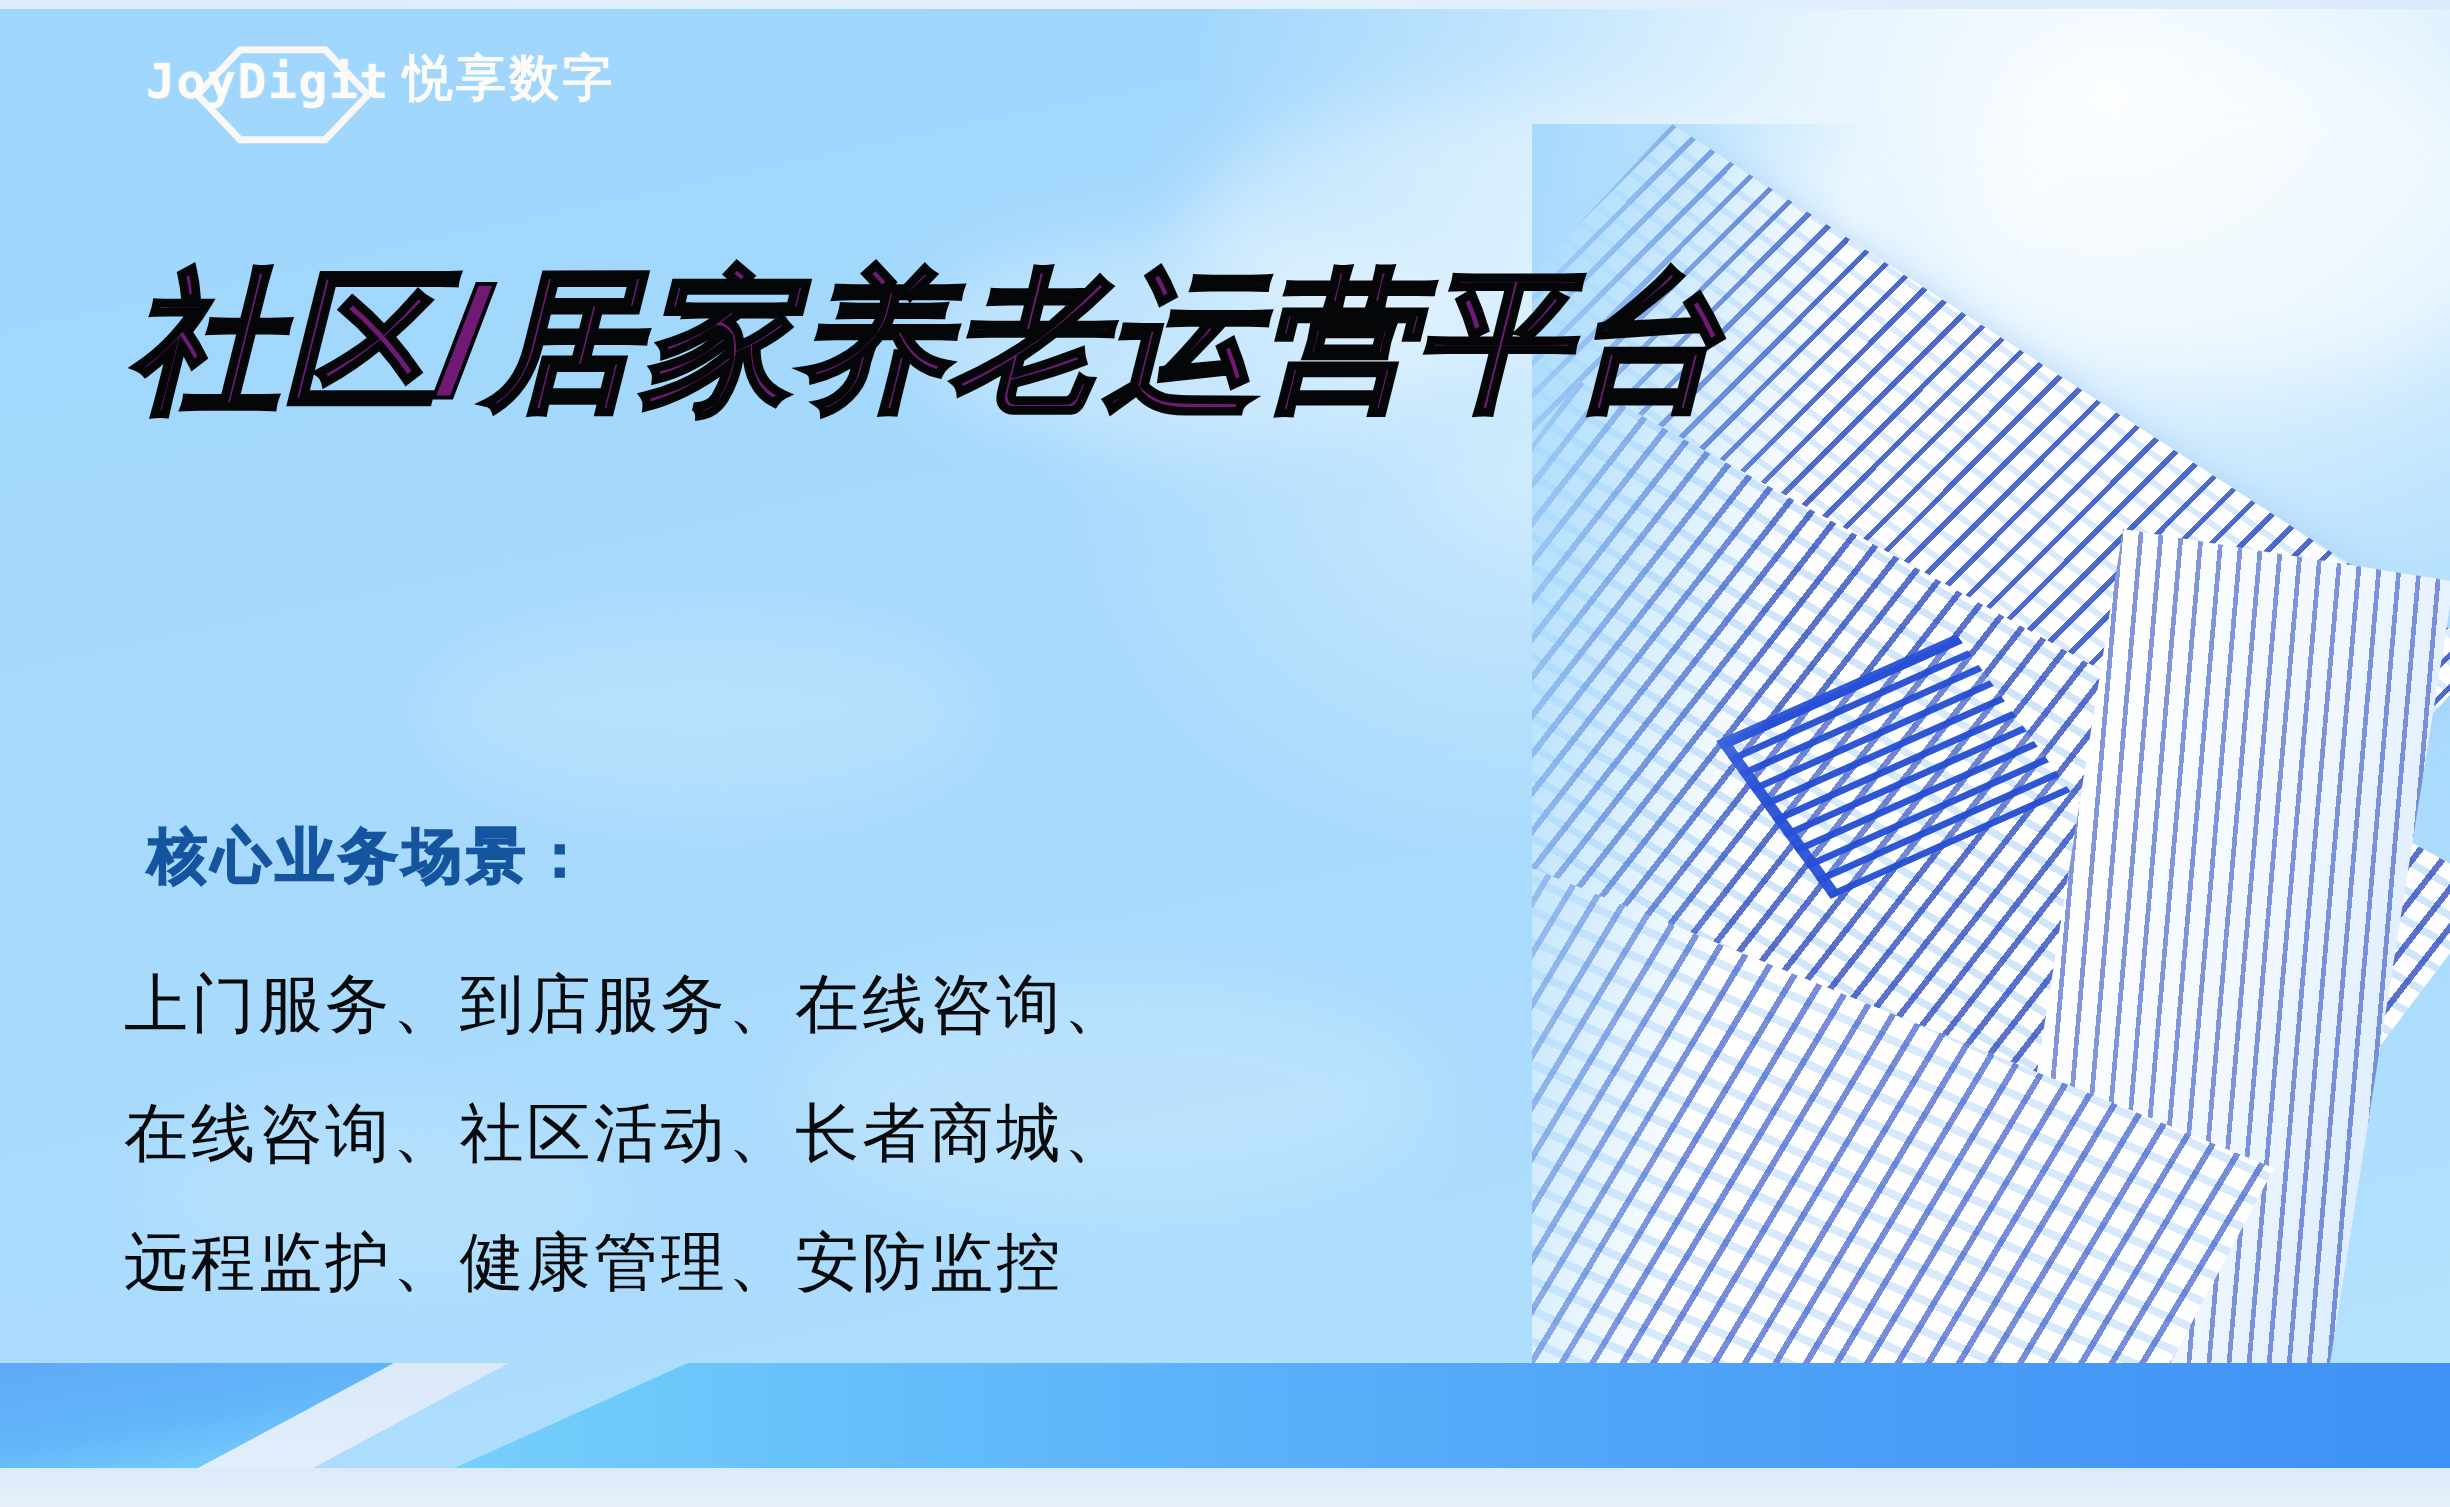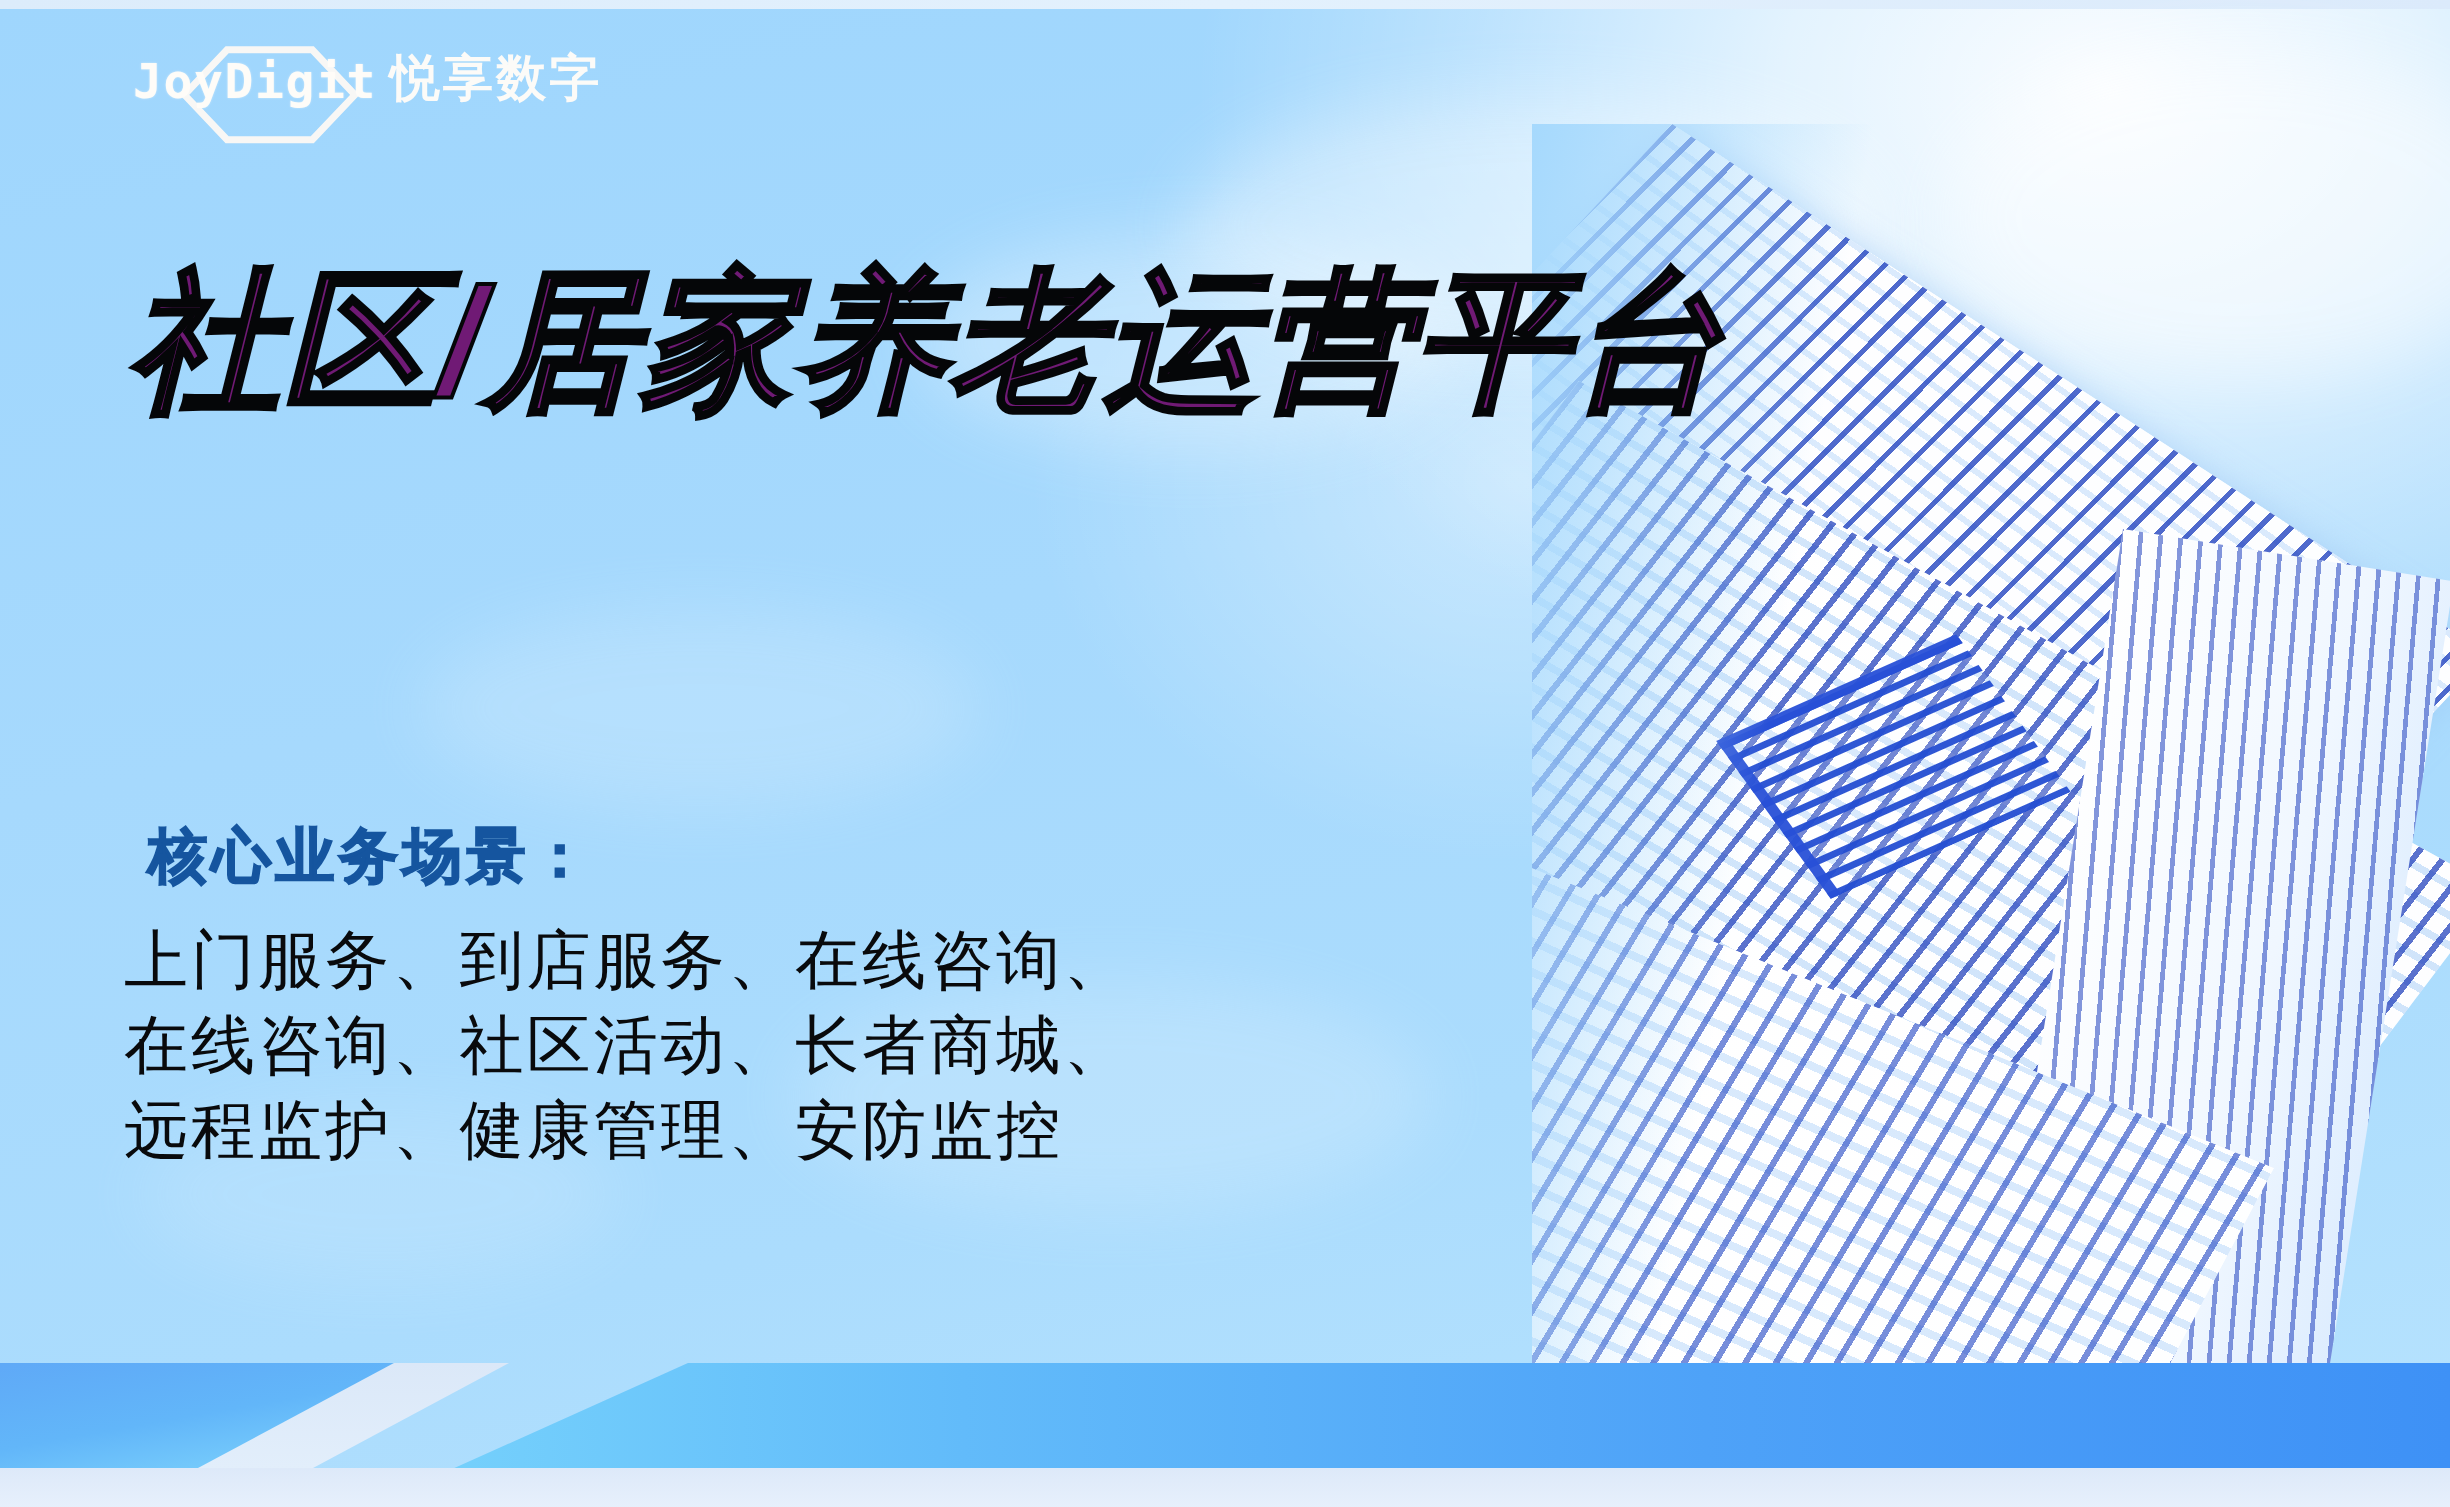--- a/index.html
+++ b/index.html
@@ -112,21 +112,21 @@
         rgba(255,255,255,0.15) 7px, rgba(255,255,255,0.15) 18.7px);
     border-left:11px solid rgba(40,80,215,0.95);
     border-top:11px solid rgba(40,80,215,0.95);
   }
   .bldg-fade {
     position:absolute; inset:0;
     background:linear-gradient(100deg, rgba(166,217,253,1) 0%, rgba(166,217,253,0.72) 10%, rgba(166,217,253,0.0) 30%);
   }
 
   
-  .logo { position:absolute; left:133px; top:39px; width:529px; height:110px;text-decoration:underline; }
+  .logo { position:absolute; left:146px; top:39px; width:529px; height:110px;text-decoration:underline; }
   .logo svg { display:block; }
   .logo-text {
     position:absolute; left:0; top:14px;
     font-size:48px; font-weight:700; letter-spacing:1.6px;
     color:rgba(255,252,248,0.97);
     font-family:"DejaVu Sans Mono","Liberation Mono",monospace;
     white-space:nowrap;
     text-shadow:0 0 2.3px rgba(255,255,255,0.5);
   }
   .logo-cn {
@@ -152,21 +152,21 @@
     color:#15559f; white-space:nowrap;margin-top:42px;
     -webkit-text-stroke:1.9px #15559f;
   }
 
   
   .scenes {
     position:absolute; left:124px; top:918px;
     font-size:64px; line-height:1.33; letter-spacing:3.1px;
     color:#090a0c; font-weight:500;
   }
-  .scenes .line { white-space:nowrap; }
+  .scenes .line { white-space:nowrap;margin-top:44px; }
 
   
   .band { position:absolute; left:0; right:0; bottom:0; height:187px; }
   .band-footer {
     position:absolute; left:0; right:0; bottom:0; height:40px;
     background:linear-gradient(180deg,#dde9f9,#e7f0fc);
   }
   .band-left {
     position:absolute; left:0; bottom:40px; width:498px; height:105px;
     background:linear-gradient(170deg,#5fa9f7 0%,#62b6f9 45%,#86dcfd 100%);

